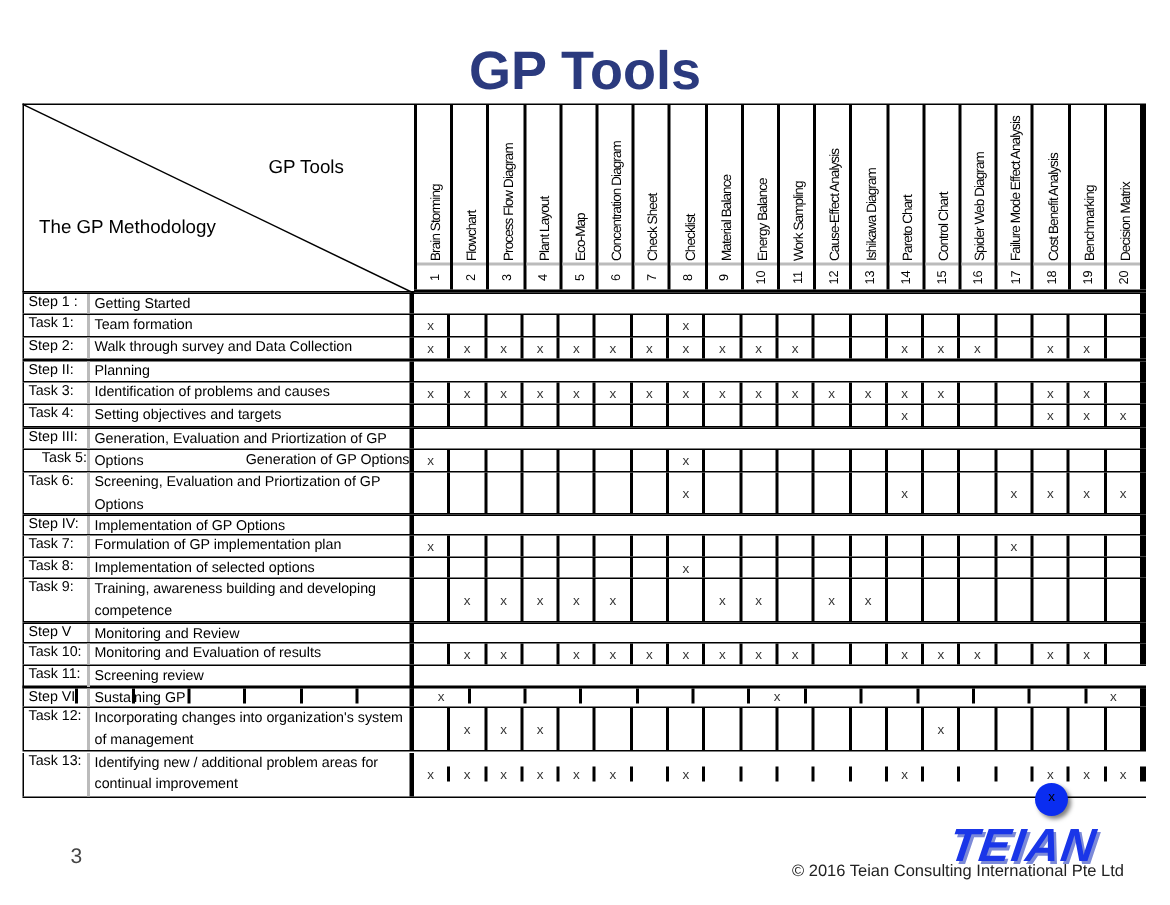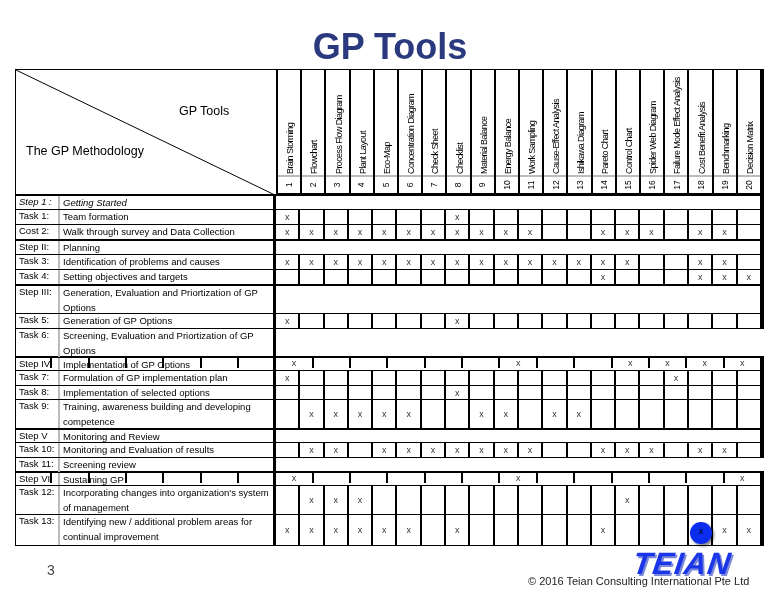--- a/index.html
+++ b/index.html
@@ -122,21 +122,21 @@
       <div class="col">
         <div class="nm">Benchmarking</div>
         <div class="num"><span>19</span></div>
       </div>
       <div class="col">
         <div class="nm">Decision Matrix</div>
         <div class="num"><span>20</span></div>
       </div>
     </div>
   <div class="rows" id="rows">
-      <div class="row step" style="height: 15px; font-style: italic;">
+      <div class="row step" style="height: 15px;">
         <div class="lbl">
           <div class="k">Step 1 :</div>
           <div class="v">Getting Started</div>
         </div>
         <div class="cells">
           <div class="blank"></div>
         </div>
       </div>
       <div class="row task" style="height: 15px;">
         <div class="lbl">
@@ -161,21 +161,21 @@
           <div class="cell"></div>
           <div class="cell"></div>
           <div class="cell"></div>
           <div class="cell"></div>
           <div class="cell"></div>
           <div class="cell"></div>
         </div>
       </div>
       <div class="row task" style="height: 15px;">
         <div class="lbl">
-          <div class="k">Cost 2:</div>
+          <div class="k">Step 2:</div>
           <div class="v">Walk through survey and Data Collection</div>
         </div>
         <div class="cells">
           <div class="cell">x</div>
           <div class="cell">x</div>
           <div class="cell">x</div>
           <div class="cell">x</div>
           <div class="cell">x</div>
           <div class="cell">x</div>
           <div class="cell">x</div>
@@ -252,30 +252,30 @@
           <div class="cell"></div>
           <div class="cell">x</div>
           <div class="cell"></div>
           <div class="cell"></div>
           <div class="cell"></div>
           <div class="cell">x</div>
           <div class="cell">x</div>
           <div class="cell">x</div>
         </div>
       </div>
-      <div class="row step" style="height: 29px;">
+      <div class="row step" style="height: 15px;">
         <div class="lbl">
           <div class="k">Step III:</div>
           <div class="v">Generation, Evaluation and Priortization of GP Options</div>
         </div>
         <div class="cells">
           <div class="blank"></div>
         </div>
       </div>
-      <div class="row task" style="height: 15px;">
+      <div class="row task" style="height: 15px; text-align: right;">
         <div class="lbl">
           <div class="k">Task 5:</div>
           <div class="v">Generation of GP Options</div>
         </div>
         <div class="cells">
           <div class="cell">x</div>
           <div class="cell"></div>
           <div class="cell"></div>
           <div class="cell"></div>
           <div class="cell"></div>
@@ -289,21 +289,21 @@
           <div class="cell"></div>
           <div class="cell"></div>
           <div class="cell"></div>
           <div class="cell"></div>
           <div class="cell"></div>
           <div class="cell"></div>
           <div class="cell"></div>
           <div class="cell"></div>
         </div>
       </div>
-      <div class="row task" style="height: 28px; flex-direction: column;">
+      <div class="row task" style="height: 28px;">
         <div class="lbl">
           <div class="k">Task 6:</div>
           <div class="v">Screening, Evaluation and Priortization of GP Options</div>
         </div>
         <div class="cells">
           <div class="cell"></div>
           <div class="cell"></div>
           <div class="cell"></div>
           <div class="cell"></div>
           <div class="cell"></div>
@@ -512,21 +512,21 @@
           <div class="cell"></div>
           <div class="cell"></div>
           <div class="cell">x</div>
           <div class="cell"></div>
           <div class="cell"></div>
           <div class="cell"></div>
           <div class="cell"></div>
           <div class="cell"></div>
         </div>
       </div>
-      <div class="row task" style="height: 31px;">
+      <div class="row task" style="height: 31px; align-items: center;">
         <div class="lbl">
           <div class="k">Task 13:</div>
           <div class="v">Identifying new / additional problem areas for continual improvement</div>
         </div>
         <div class="cells">
           <div class="cell">x</div>
           <div class="cell">x</div>
           <div class="cell">x</div>
           <div class="cell">x</div>
           <div class="cell">x</div>

